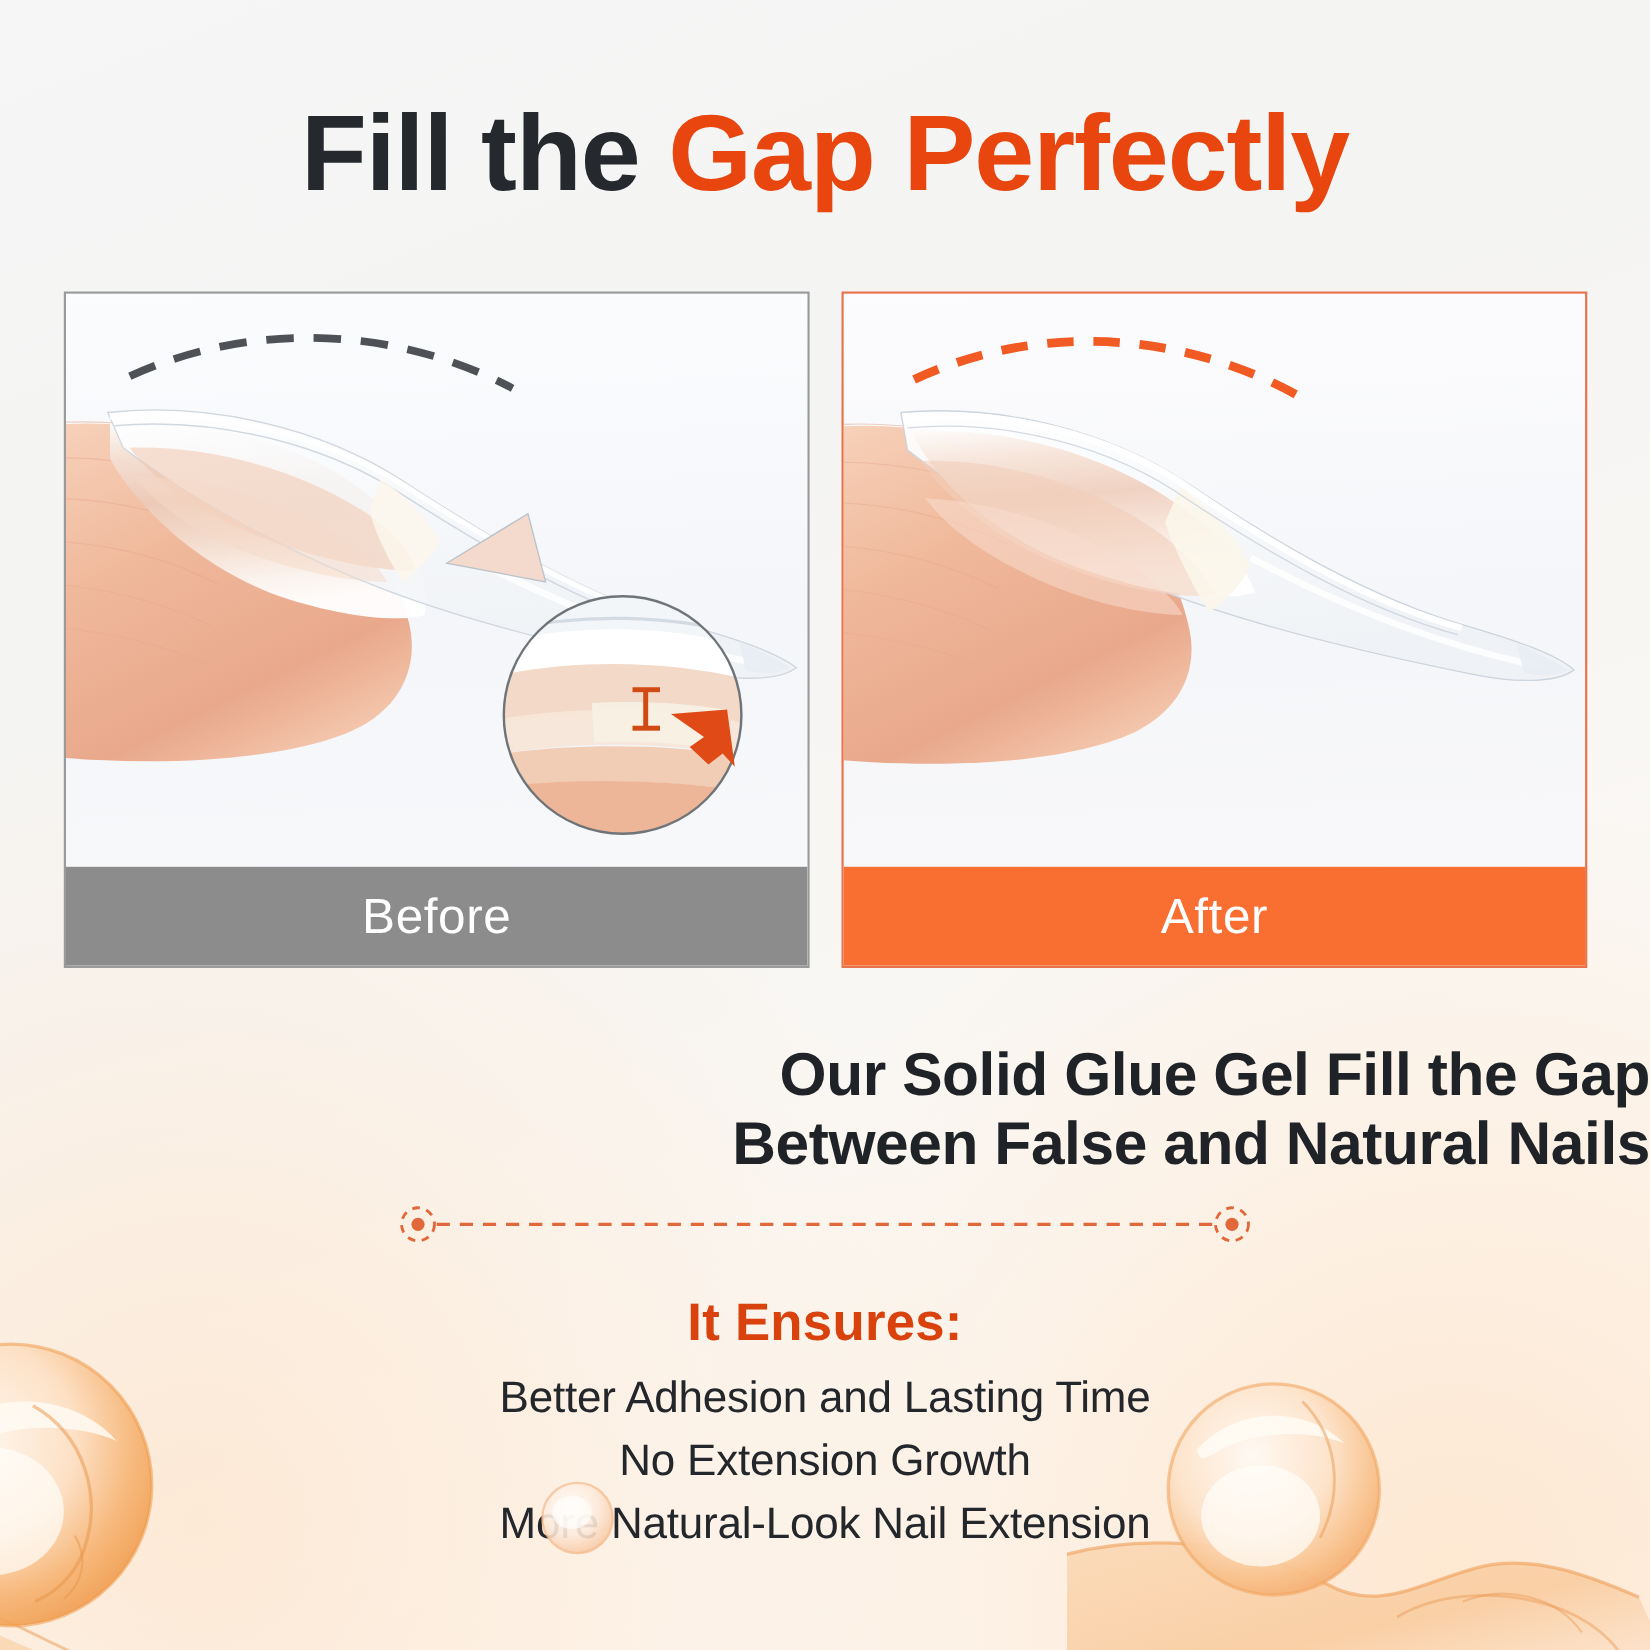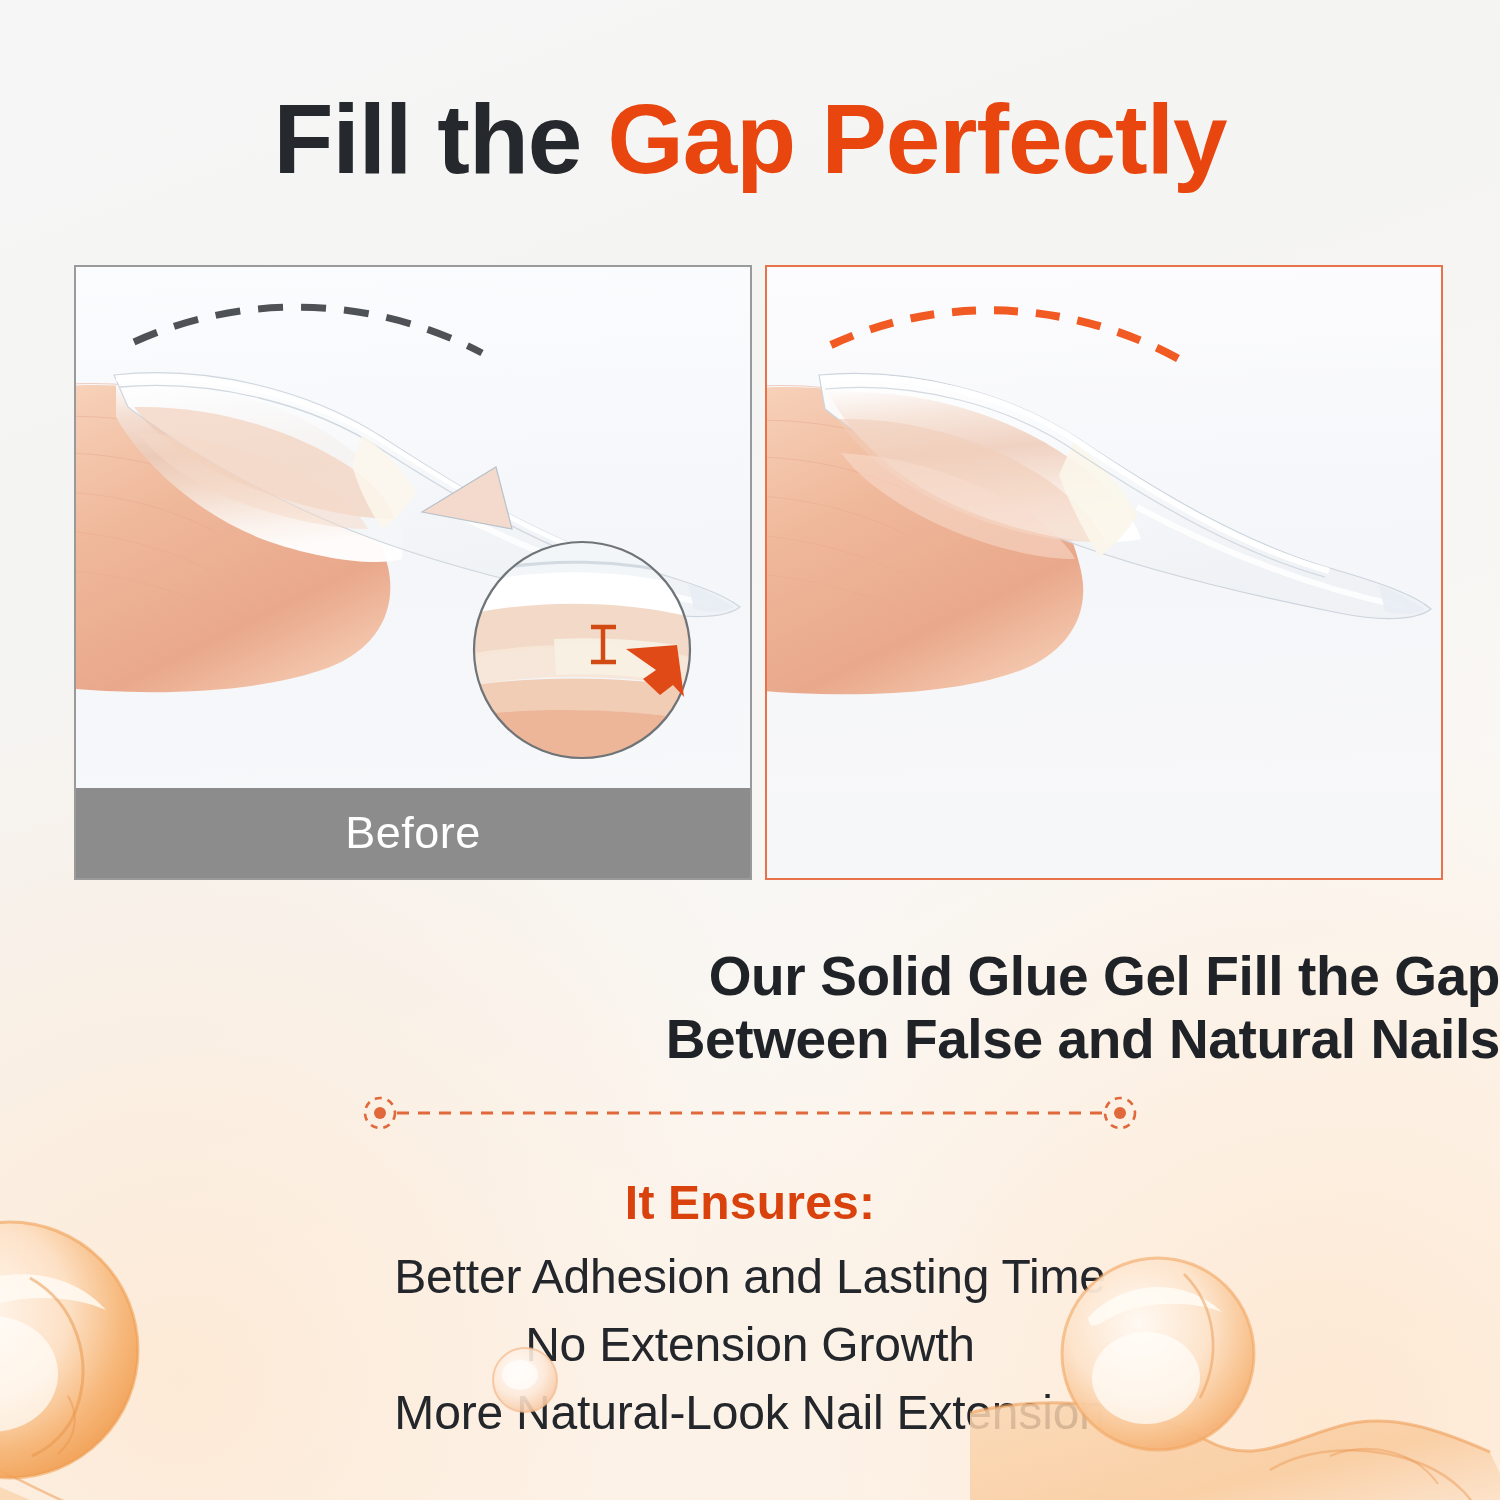--- a/index.html
+++ b/index.html
@@ -34,21 +34,21 @@
   
   .panels {
     position:absolute; left:58px; top:265px;
     width:1385px; height:615px;
   }
   .panel {
     position:absolute; top:0; width:678px; height:615px;
     background:#f6f7f9;
     overflow:hidden;
   }
-  .panel.before { left:16px;   border:2px solid #9a9a9a; }
+  .panel.before { left:0;   border:2px solid #9a9a9a; }
   .panel.after  { left:707px; border:2px solid #e8724a; }
 
   .photo {
     position:absolute; left:0; top:0; right:0;
     height:525px;
     overflow:hidden;
     background:
       linear-gradient(178deg, #fbfcfe 0%, #f4f6f9 55%, #f7f8fa 100%);
   }
   .panel.after .photo {
@@ -91,21 +91,21 @@
   }
   .ensures-title {
     color:#d9410d;
     font-size:48px;
     font-weight:700;
     letter-spacing:0.2px;
     margin-bottom:13px;
   }
   .ensures-item {
     color:#23262a;
-    font-size:48px;
+    font-size:40px;
     font-weight:400;
     line-height:1.42;
     letter-spacing:-0.2px;
   }
 
   
   .gel { position:absolute; pointer-events:none; }
   .gel-left   { left:-120px;  bottom:-60px; width:520px; height:400px; }
   .gel-right  { right:-30px;  bottom:-40px; width:560px; height:400px; }
   .gel-mid    { left:480px;   bottom:75px;  width:90px;  height:90px; }
@@ -275,20 +275,21 @@
 
             <path d="M 54,112 C 146,104 244,128 316,178 C 392,230 476,280 562,304" fill="none" stroke="#ffffff" stroke-width="6" opacity="0.95"></path>
             <path d="M 58,122 C 148,114 244,138 314,188 C 390,238 472,286 558,310" fill="none" stroke="#c9d1da" stroke-width="1.2" opacity="0.8"></path>
             <path d="M 370,240 C 452,284 542,320 638,340" fill="none" stroke="#ffffff" stroke-width="6" opacity="0.82"></path>
             <path d="M 612,318 C 630,326 646,334 658,342 C 648,348 632,348 618,344" fill="#e7edf3" opacity="0.9"></path>
           </g>
 
           <path d="M 64,78 C 176,26 306,34 412,92" fill="none" stroke="#f15a22" stroke-width="8" stroke-linecap="butt" stroke-dasharray="24 18"></path>
         </svg>
       </div>
+      <div class="caption orange">After</div>
     </div>
   </div>
 
   <div class="subhead">
     <div>Our Solid Glue Gel Fill the Gap</div>
     <div>Between False and Natural Nails</div>
   </div>
 
   <div class="divider">
     <svg viewBox="0 0 790 42" width="790" height="42">

